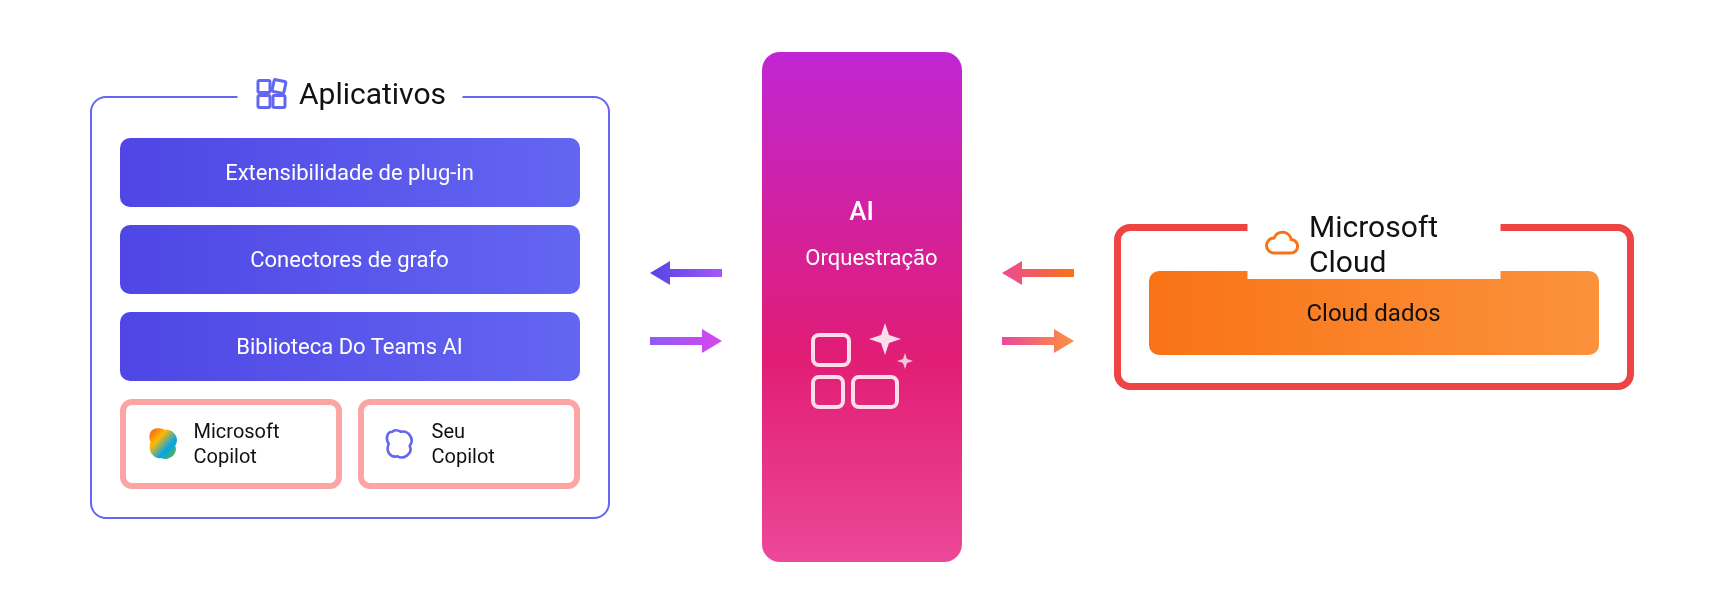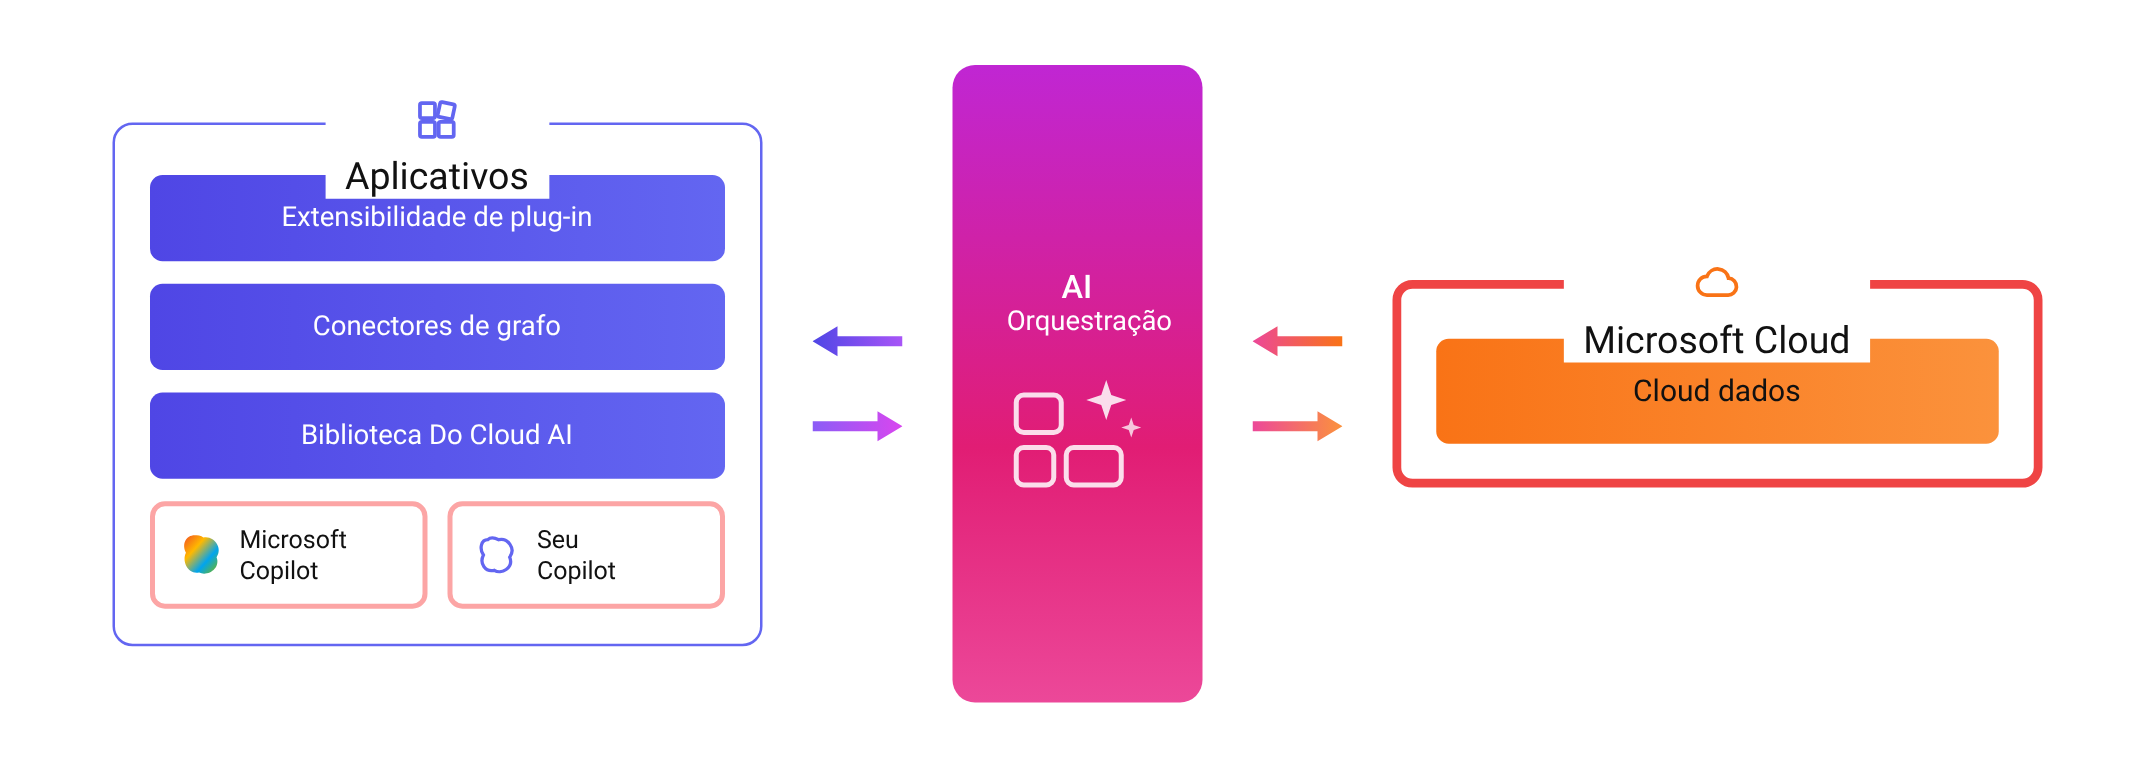--- a/index.html
+++ b/index.html
@@ -37,21 +37,20 @@
       top: -22px;
       left: 50%;
       transform: translateX(-50%);
       background: #fff;
       padding: 0 16px;
       display: flex;
       align-items: center;
       gap: 10px;
       font-size: 30px;
       color: #111;
-      flex-direction: column;
     }
     .panel-title svg { flex-shrink: 0; }
     .item-blue {
       background: linear-gradient(90deg, #4f46e5 0%, #6366f1 100%);
       color: #fff;
       border-radius: 10px;
       padding: 22px 16px;
       text-align: center;
       font-size: 22px;
       margin-bottom: 18px;
@@ -65,42 +64,42 @@
       font-size: 24px;
       margin-bottom: 28px;
     }
     .item-orange:last-child { margin-bottom: 0; }
     .copilot-row {
       display: flex;
       gap: 16px;
     }
     .copilot-box {
       flex: 1;
-      border: 4px solid #fca5a5;
+      border: 6px solid #fca5a5;
       border-radius: 12px;
       padding: 14px 16px;
       display: flex;
       align-items: center;
       gap: 10px;
       font-size: 20px;
       color: #111;
     }
     .copilot-box .txt { display:flex; flex-direction: column; line-height:1.25; }
     
     .center-panel {
       background: linear-gradient(180deg, #c026d3 0%, #e11d74 60%, #ec4899 100%);
       border-radius: 18px;
       width: 200px;
       height: 510px;
       display: flex;
       flex-direction: column;
       align-items: center;
       justify-content: center;
       color: #fff;
-      gap: 0;
+      gap: 19px;
       position: relative;
     }
     .center-title { font-size: 26px; font-weight: 500; }
     .center-sub { font-size: 22px; margin-left: 20px; }
     .center-icons { margin-top: 30px; }
     
     .arrow-col {
       display: flex;
       flex-direction: column;
       gap: 40px;
@@ -118,21 +117,21 @@
       <svg width="36" height="36" viewBox="0 0 24 24" fill="none" stroke="#6366f1" stroke-width="2">
         <rect x="3" y="3" width="8" height="8" rx="1"></rect>
         <rect x="3" y="13" width="8" height="8" rx="1"></rect>
         <rect x="13" y="13" width="8" height="8" rx="1"></rect>
         <rect x="13" y="3" width="8" height="8" rx="1" transform="rotate(12 17 7)"></rect>
       </svg>
       <span>Aplicativos</span>
     </div>
     <div class="item-blue">Extensibilidade de plug-in</div>
     <div class="item-blue">Conectores de grafo</div>
-    <div class="item-blue">Biblioteca Do Cloud AI</div>
+    <div class="item-blue">Biblioteca Do Teams AI</div>
     <div class="copilot-row">
       <div class="copilot-box">
         <svg width="42" height="42" viewBox="0 0 48 48">
           <defs>
             <linearGradient id="msg" x1="0" y1="0" x2="1" y2="1">
               <stop offset="0%" stop-color="#f25022"></stop>
               <stop offset="33%" stop-color="#ffb900"></stop>
               <stop offset="66%" stop-color="#00a4ef"></stop>
               <stop offset="100%" stop-color="#7fba00"></stop>
             </linearGradient>

